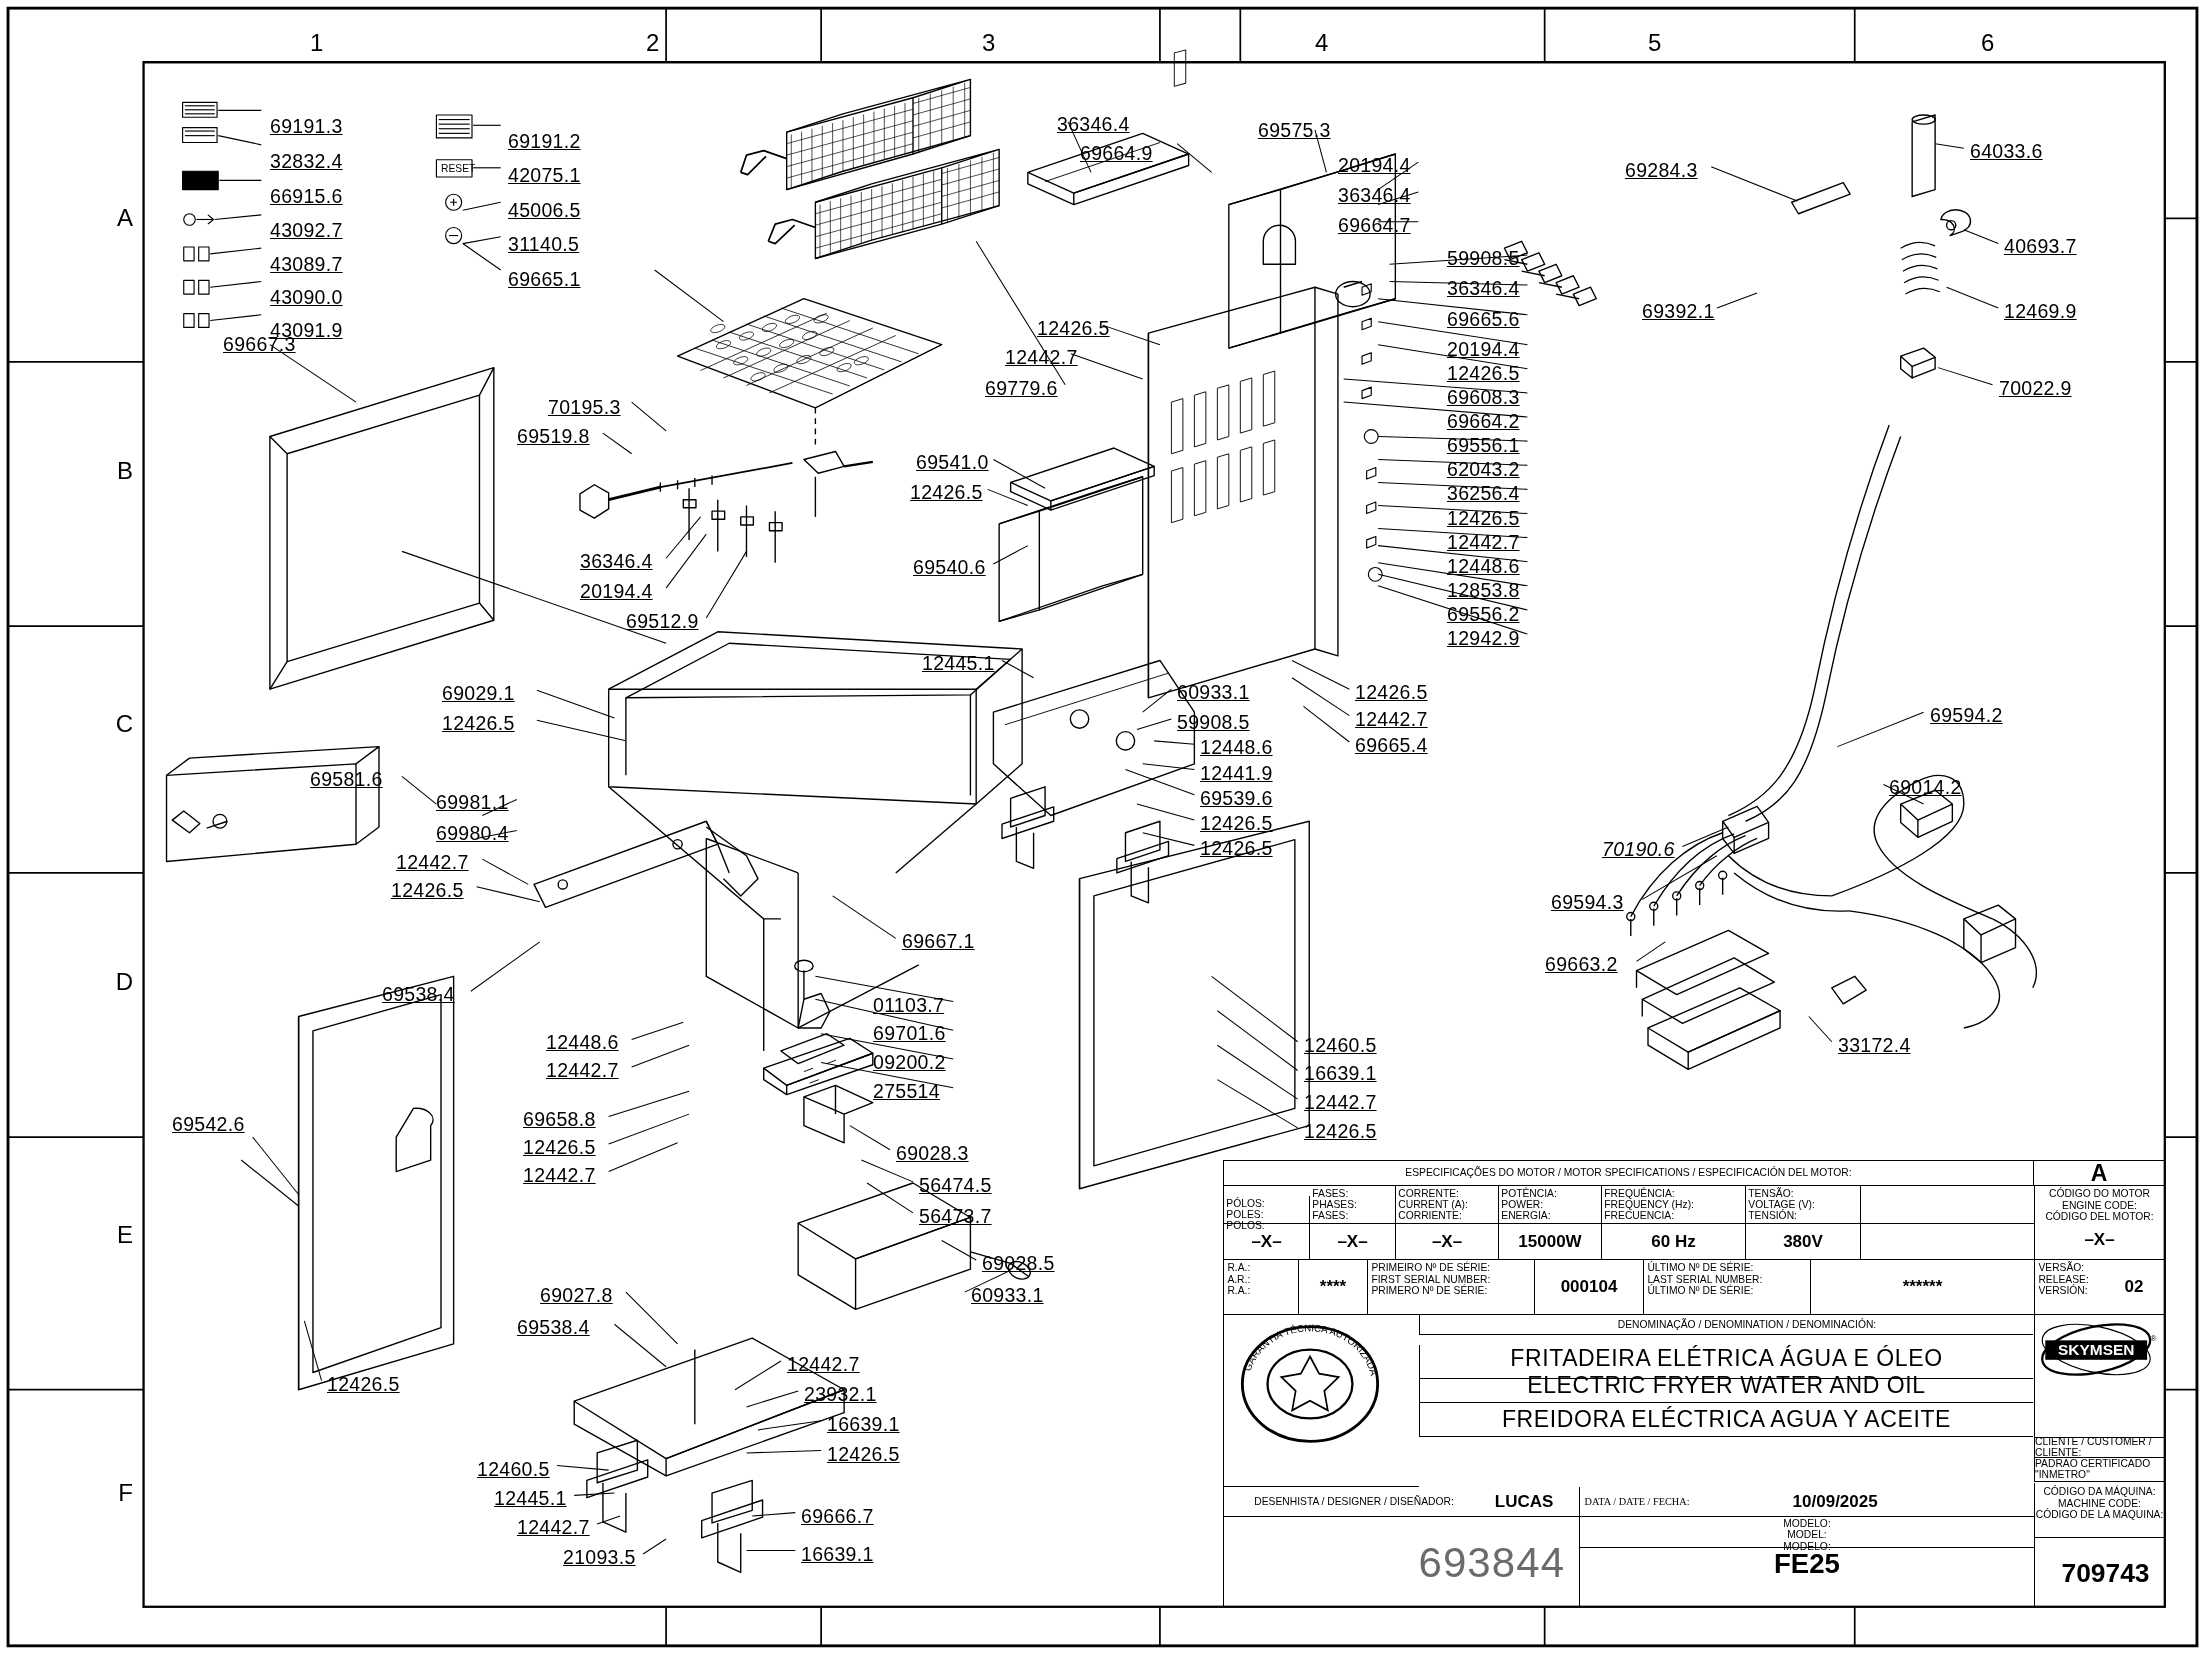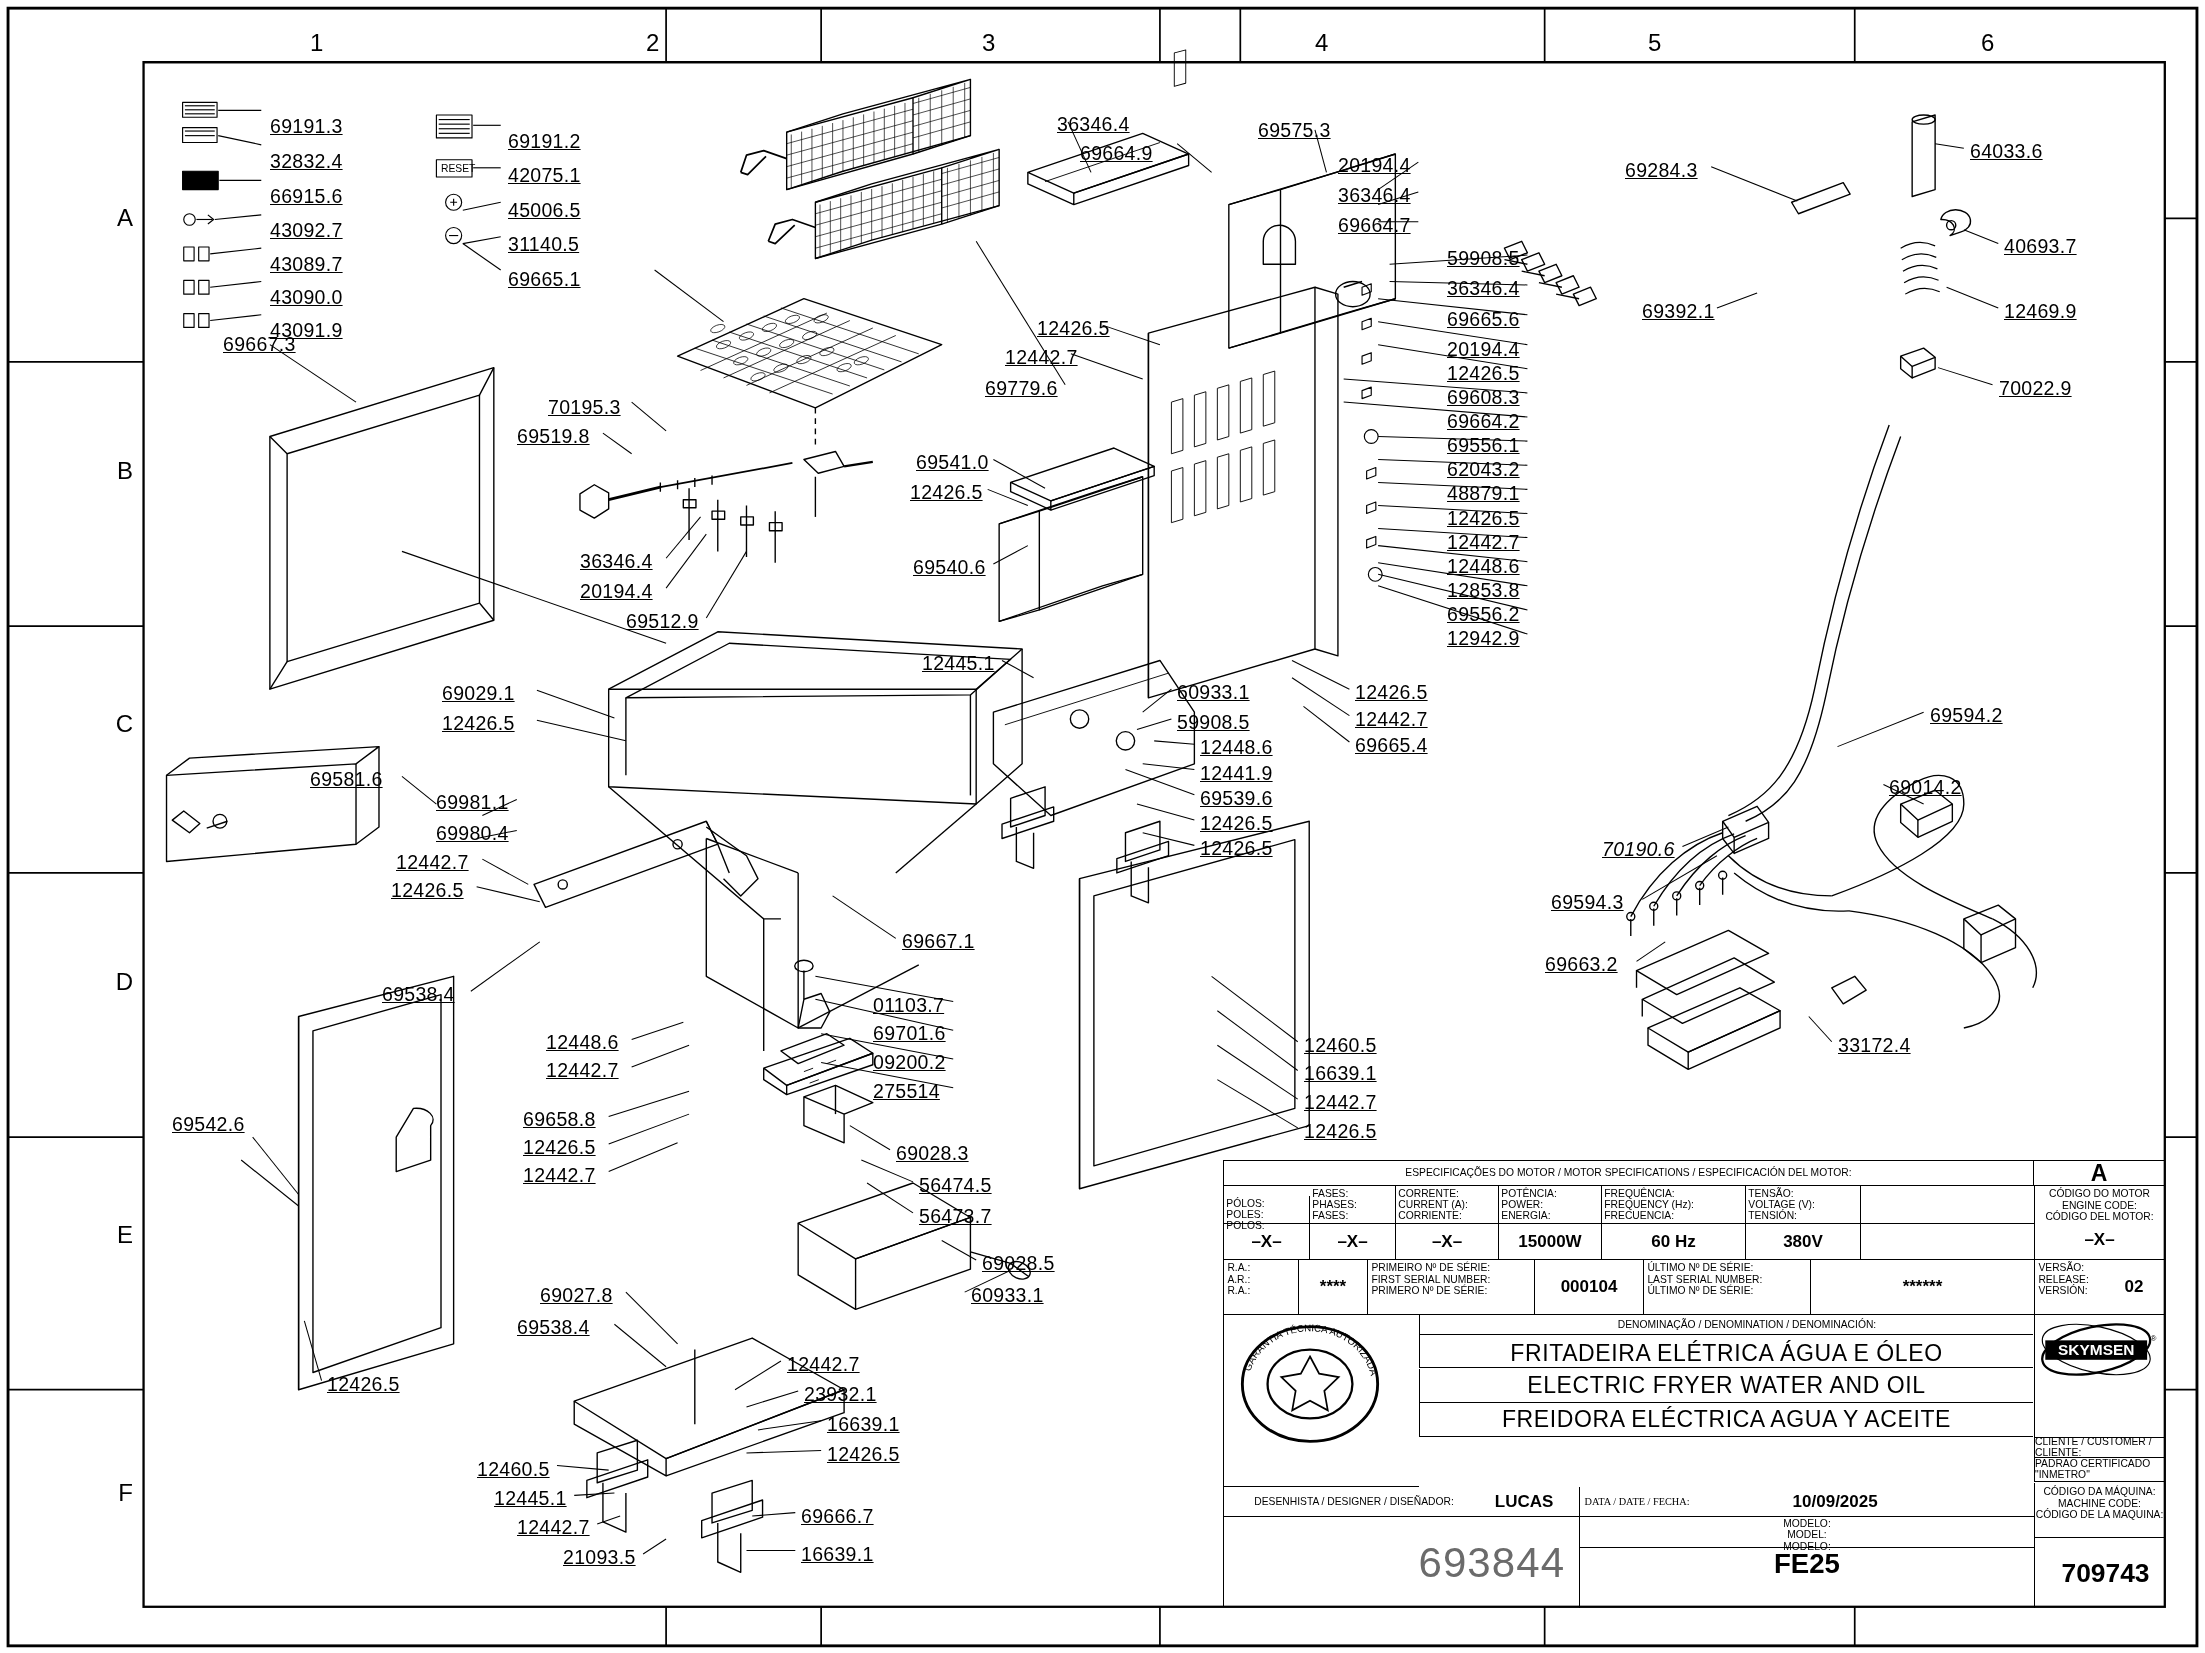--- a/index.html
+++ b/index.html
@@ -562,21 +562,21 @@
       <div class="lbl u" style="left: 1338px; top: 214px;">69664.7</div>
       <div class="lbl u" style="left: 1447px; top: 247px;">59908.5</div>
       <div class="lbl u" style="left: 1447px; top: 277px;">36346.4</div>
       <div class="lbl u" style="left: 1447px; top: 308px;">69665.6</div>
       <div class="lbl u" style="left: 1447px; top: 338px;">20194.4</div>
       <div class="lbl u" style="left: 1447px; top: 362px;">12426.5</div>
       <div class="lbl u" style="left: 1447px; top: 386px;">69608.3</div>
       <div class="lbl u" style="left: 1447px; top: 410px;">69664.2</div>
       <div class="lbl u" style="left: 1447px; top: 434px;">69556.1</div>
       <div class="lbl u" style="left: 1447px; top: 458px;">62043.2</div>
-      <div class="lbl u" style="left: 1447px; top: 482px;">48879.1</div>
+      <div class="lbl u" style="left: 1447px; top: 482px;">36256.4</div>
       <div class="lbl u" style="left: 1447px; top: 507px;">12426.5</div>
       <div class="lbl u" style="left: 1447px; top: 531px;">12442.7</div>
       <div class="lbl u" style="left: 1447px; top: 555px;">12448.6</div>
       <div class="lbl u" style="left: 1447px; top: 579px;">12853.8</div>
       <div class="lbl u" style="left: 1447px; top: 603px;">69556.2</div>
       <div class="lbl u" style="left: 1447px; top: 627px;">12942.9</div>
       <div class="lbl u" style="left: 1037px; top: 317px;">12426.5</div>
       <div class="lbl u" style="left: 1005px; top: 346px;">12442.7</div>
       <div class="lbl u" style="left: 985px; top: 377px;">69779.6</div>
       <div class="lbl u" style="left: 1625px; top: 159px;">69284.3</div>
@@ -760,21 +760,21 @@
       </div>
       <div style="flex:1 1 auto;display:flex;align-items:center;justify-content:center;">
         <span class="med">02</span>
       </div>
     </div>
 
     <div class="abs" style="left:195px;top:154px;width:614px;height:19.5px;border-bottom:1.1px solid #000;border-left:1.7px solid #000;box-sizing:border-box;display:flex;align-items:center;justify-content:center;padding-left:41px;">
       <span class="tiny">DENOMINAÇÃO / DENOMINATION / DENOMINACIÓN:</span>
     </div>
 
-    <div class="abs" style="left:195px;top:173px;width:614px;height:34px;border-left:1.7px solid #000;border-bottom:1.1px solid #000;box-sizing:border-box;display:flex;align-items:flex-end;justify-content:center;">
+    <div class="abs" style="left:195px;top:184px;width:614px;height:34px;border-left:1.7px solid #000;border-bottom:1.1px solid #000;box-sizing:border-box;display:flex;align-items:flex-start;justify-content:center;">
       <span class="ttl">FRITADEIRA ELÉTRICA ÁGUA E ÓLEO</span>
     </div>
     <div class="abs" style="left:195px;top:208px;width:614px;height:34px;border-left:1.7px solid #000;border-bottom:1.1px solid #000;box-sizing:border-box;display:flex;align-items:center;justify-content:center;">
       <span class="ttl">ELECTRIC FRYER WATER AND OIL</span>
     </div>
     <div class="abs" style="left:195px;top:242px;width:614px;height:34px;border-left:1.7px solid #000;border-bottom:1.1px solid #000;box-sizing:border-box;display:flex;align-items:center;justify-content:center;">
       <span class="ttl">FREIDORA ELÉCTRICA AGUA Y ACEITE</span>
     </div>
 
     <div class="abs" style="left:0;top:154px;width:195px;height:172px;border-bottom:1.7px solid #000;box-sizing:border-box;display:flex;align-items:center;justify-content:center;">

